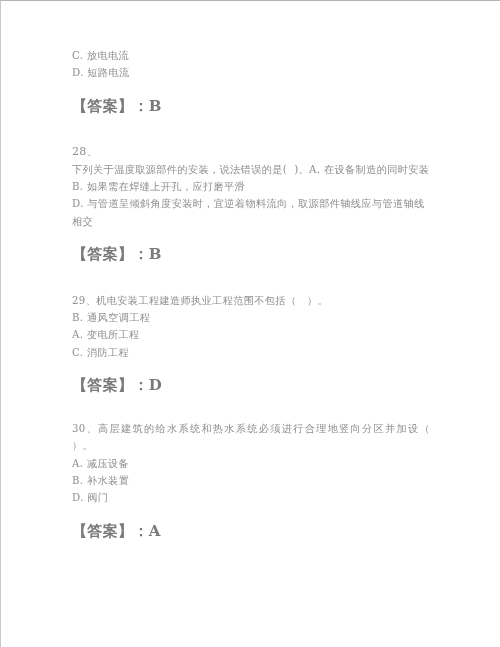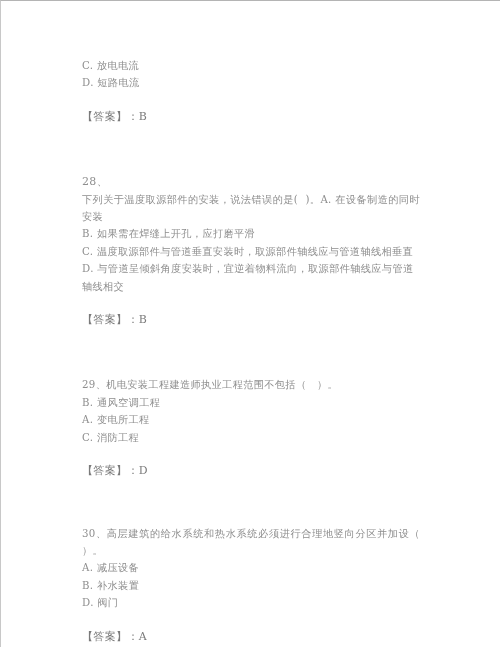--- a/index.html
+++ b/index.html
@@ -33,25 +33,25 @@
 
   .opt {
     font-size: 10.2px;
     line-height: 17.4px;
     color: #8e8e8e;
     letter-spacing: 0.35px;
     white-space: pre-wrap;
   }
 
   .ans {
-    font-size: 11px;
+    font-size: 15px;
     line-height: 17.4px;
     color: #7a7a7a;
     letter-spacing: 0.35px;
-    font-weight: normal;
+    font-weight: bold;
     white-space: pre-wrap;
   }
 
   .qnum {
     font-size: 11px;
     line-height: 17.4px;
     color: #8e8e8e;
     letter-spacing: 0.35px;
     white-space: pre-wrap;
   }
@@ -62,42 +62,41 @@
     color: #8e8e8e;
     letter-spacing: 0.35px;
     white-space: pre-wrap;
     text-align: justify;
     text-justify: inter-ideograph;
   }
   .gap-md { height: 16px; }
   .gap-lg { height: 17px; }
   .gap-xl { height: 20px; }
 
-  .block { margin: 14px; padding: 0; }
+  .block { margin: 4px; padding: 0; }
 </style>
 </head>
 <body>
 
 <div id="page">
   <div id="content">
 
     <div class="block">
       <div class="opt">C. 放电电流</div>
       <div class="opt">D. 短路电流</div>
       <div class="gap-md"></div>
       <div class="ans">【答案】：B</div>
     </div>
 
     <div class="gap-xl"></div>
 
     <div class="block">
       <div class="qnum">28、</div>
       <div class="stem">下列关于温度取源部件的安装，说法错误的是(  )。A. 在设备制造的同时安装</div>
       <div class="opt">B. 如果需在焊缝上开孔，应打磨平滑</div>
-      <div class="opt">C. 温度取源部件与管道垂直安装时，取源部件轴线应与管道轴线相垂直</div>
       <div class="opt">D. 与管道呈倾斜角度安装时，宜逆着物料流向，取源部件轴线应与管道轴线相交</div>
       <div class="gap-md"></div>
       <div class="ans">【答案】：B</div>
     </div>
 
     <div class="gap-xl"></div>
 
     <div class="block">
       <div class="stem"><span>29、</span><span>机电安装工程建造师执业工程范围不包括（　）。</span></div>
       <div class="opt">B. 通风空调工程</div>

